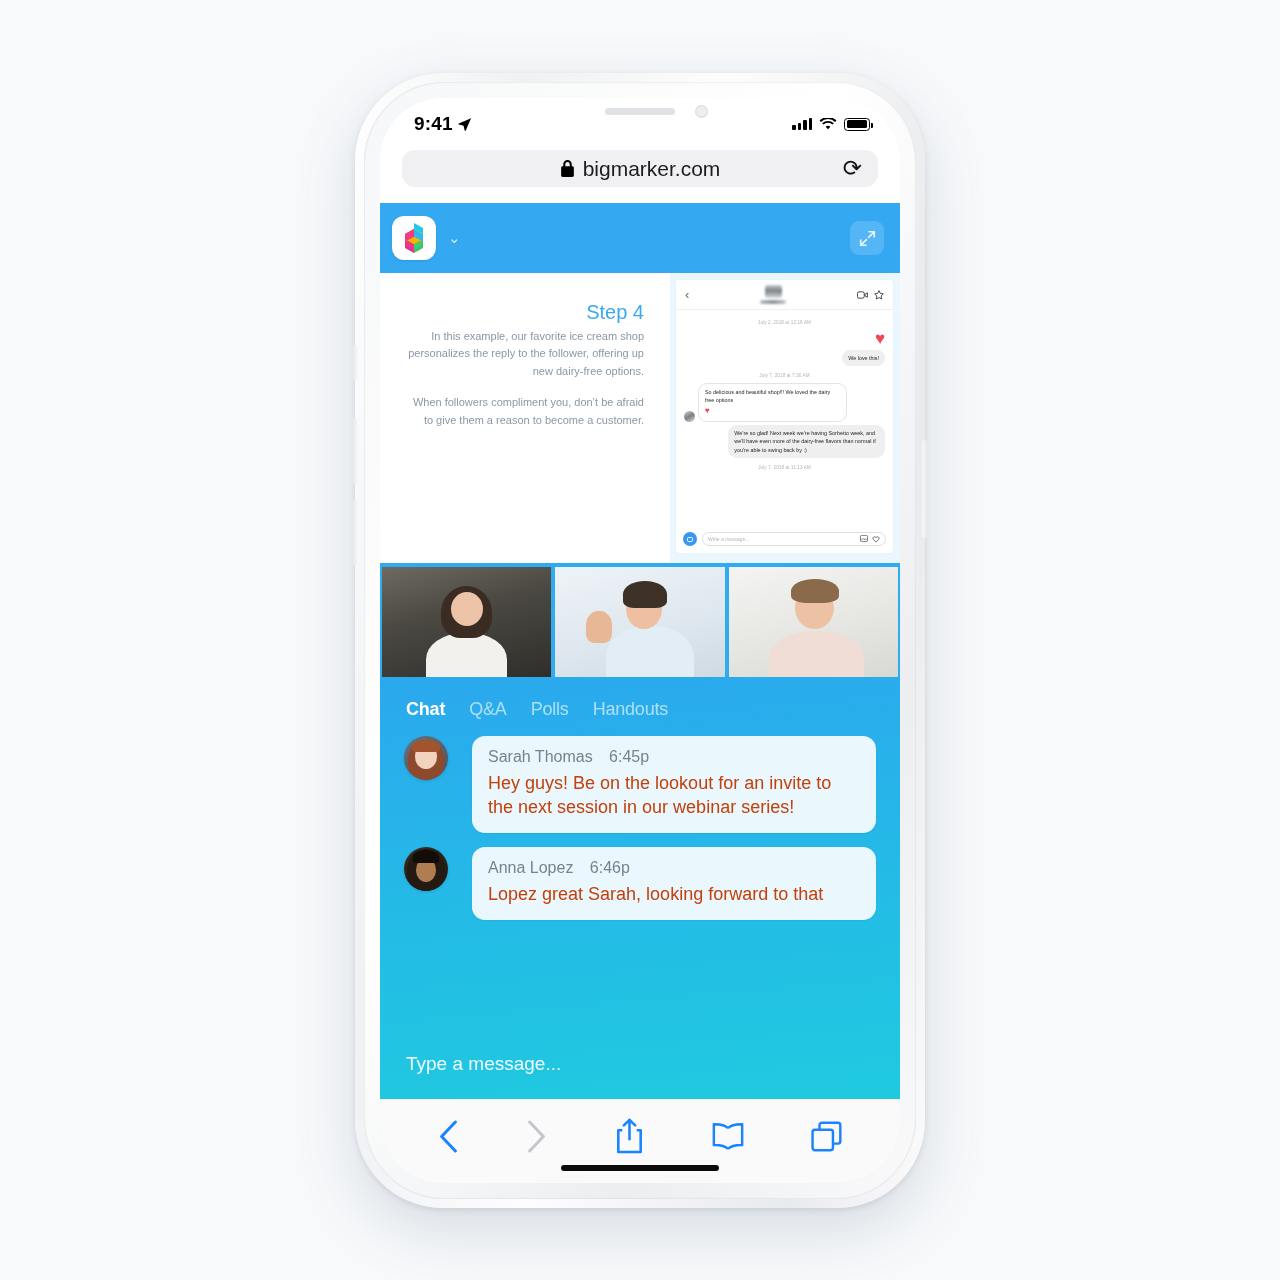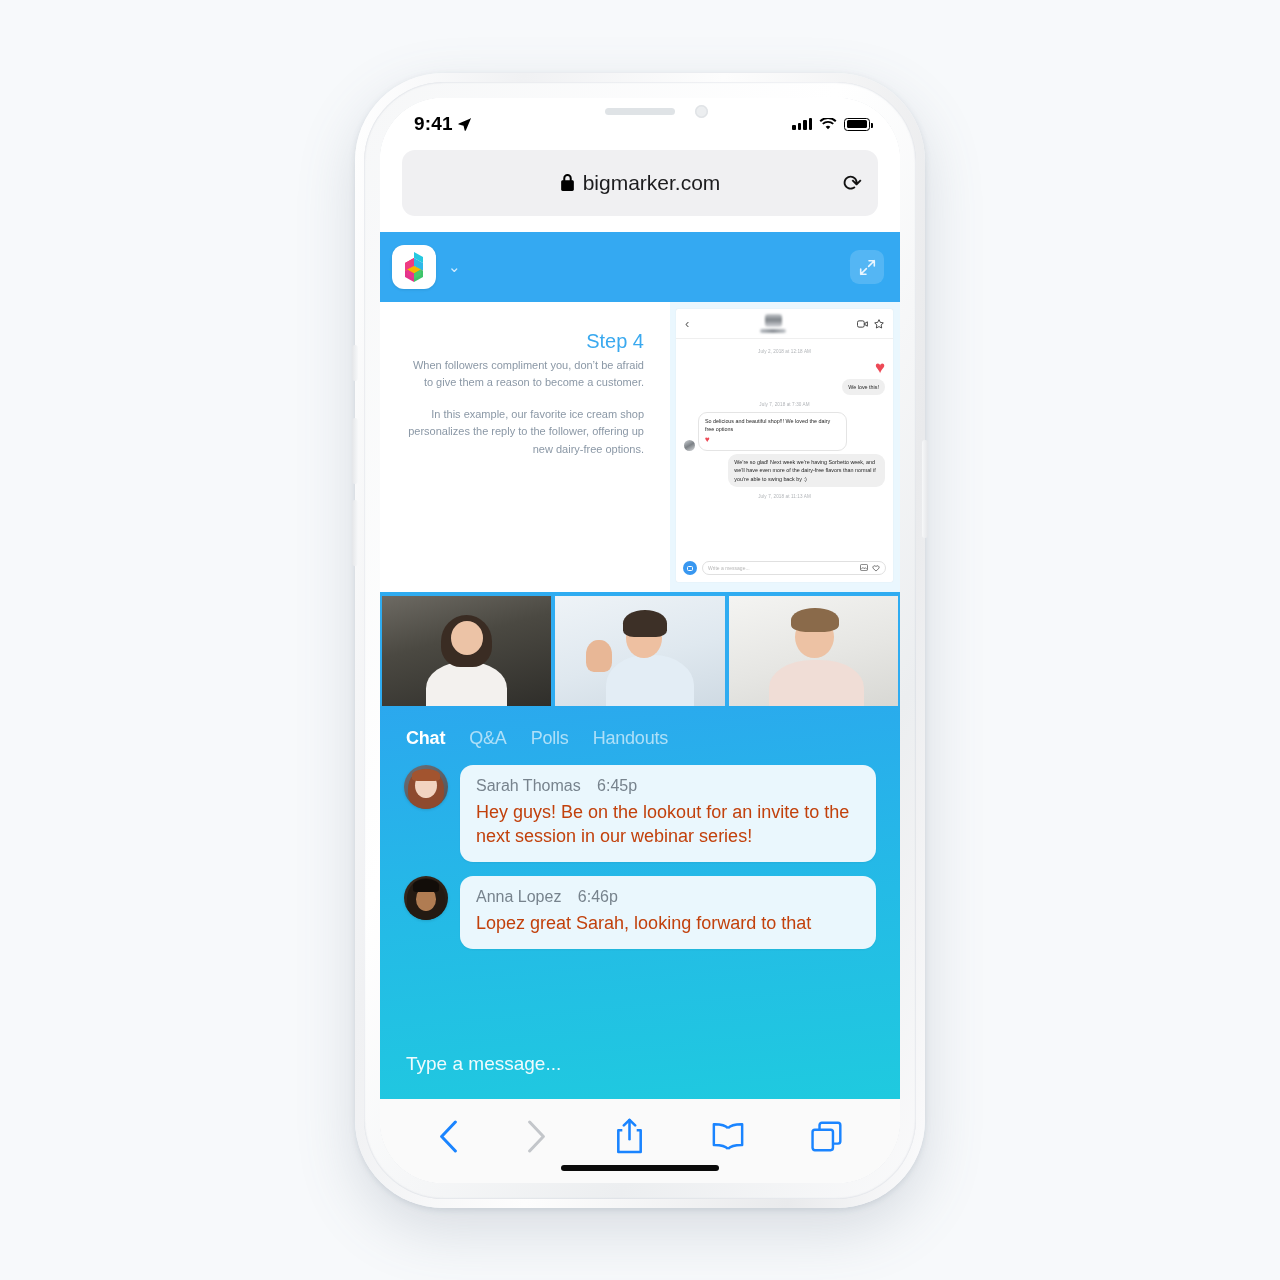--- a/index.html
+++ b/index.html
@@ -74,21 +74,21 @@
   .bars i:nth-child(3){height:10px;} .bars i:nth-child(4){height:12px;}
   .batt { width:26px; height:13px; border:1.6px solid #000; border-radius:3.5px;
           position:relative; padding:1.6px; }
   .batt::after { content:""; position:absolute; right:-4px; top:4px; width:2px; height:5px;
                  background:#000; border-radius:0 1px 1px 0; }
   .batt span { display:block; width:100%; height:100%; background:#000; border-radius:1.5px; }
 
   
   .urlbar-wrap { background:#fff; padding:6px 22px 16px; }
   .urlbar {
-    height:66px; background:#f0f0f2; border-radius:13px;
+    height:37px; background:#f0f0f2; border-radius:13px;
     display:flex; align-items:center; justify-content:center;
     position:relative; padding:0 18px;
   }
   .url-text { font-size:21px; color:#1c1c1e; display:flex; align-items:center; gap:8px; }
   .reload { position:absolute; right:16px; font-size:23px; color:#111; line-height:1; }
 
   
   .app-header {
     background:#34a9f2; height:70px; display:flex; align-items:center;
     padding:0 16px 0 12px; justify-content:space-between;
@@ -162,21 +162,21 @@
 
   
   .chat-panel {
     background:linear-gradient(175deg,#2ba8ee 0%,#24bbe6 52%,#1fcadf 100%);
     flex:1; display:flex; flex-direction:column; min-height:0;
   }
   .tabs { display:flex; gap:24px; padding:22px 0 16px 26px; align-items:baseline; }
   .tab { font-size:18px; color:rgba(255,255,255,.62); letter-spacing:-.2px; }
   .tab.active { color:#fff; font-weight:bold; }
   .messages { padding:0 24px; display:flex; flex-direction:column; gap:14px; flex:1; }
-  .msg { display:flex; gap:12px; align-items:flex-start; }
+  .msg { display:flex; gap:24px; align-items:flex-start; }
   .avatar { width:44px; height:44px; border-radius:50%; flex:none; overflow:hidden;
             position:relative; box-shadow:0 1px 3px rgba(0,0,0,.14); }
   .av-sarah { background:linear-gradient(145deg,#6b6f76 0%,#4e5258 100%); }
   .av-anna  { background:linear-gradient(145deg,#3a2c20 0%,#1c1712 100%); }
   .av-face { position:absolute; border-radius:50%; }
   .av-hair { position:absolute; border-radius:50% 50% 40% 40%; }
   .bubble { background:#eaf7fd; border-radius:13px; padding:12px 16px 14px; flex:1;
             box-shadow:0 1px 2px rgba(0,0,0,.05); }
   .meta { font-size:16px; color:#77838d; margin-bottom:5px; }
   .meta .nm { margin-right:12px; }
@@ -276,22 +276,22 @@
         <div class="expand-btn">
           <svg width="17" height="17" viewBox="0 0 18 18">
             <path d="M10.6 1.8h5.6v5.6M16.2 1.8l-6 6M7.4 16.2H1.8v-5.6M1.8 16.2l6-6" stroke="#eaf6ff" stroke-width="1.7" fill="none" stroke-linecap="round" stroke-linejoin="round"></path>
           </svg>
         </div>
       </div>
 
       <div class="slide">
         <div class="slide-left">
           <div class="step-label">Step 4</div>
+          <p class="slide-p">In this example, our favorite ice cream shop personalizes the reply to the follower, offering up new dairy-free options.</p>
           <p class="slide-p">When followers compliment you, don’t be afraid to give them a reason to become a customer.</p>
-          <p class="slide-p">In this example, our favorite ice cream shop personalizes the reply to the follower, offering up new dairy-free options.</p>
         </div>
 
         <div class="slide-right">
           <div class="dm">
 
             <div class="dm-head">
               <span class="dm-back">‹</span>
               <div class="dm-ident">
                 <div class="blur-av"></div>
                 <div class="blur-nm"></div>

